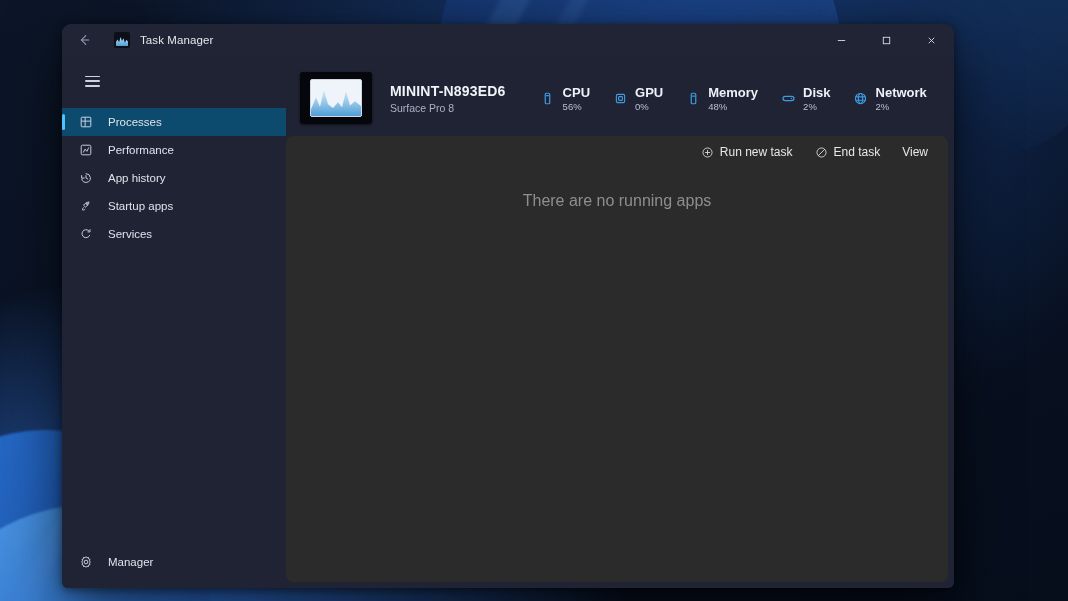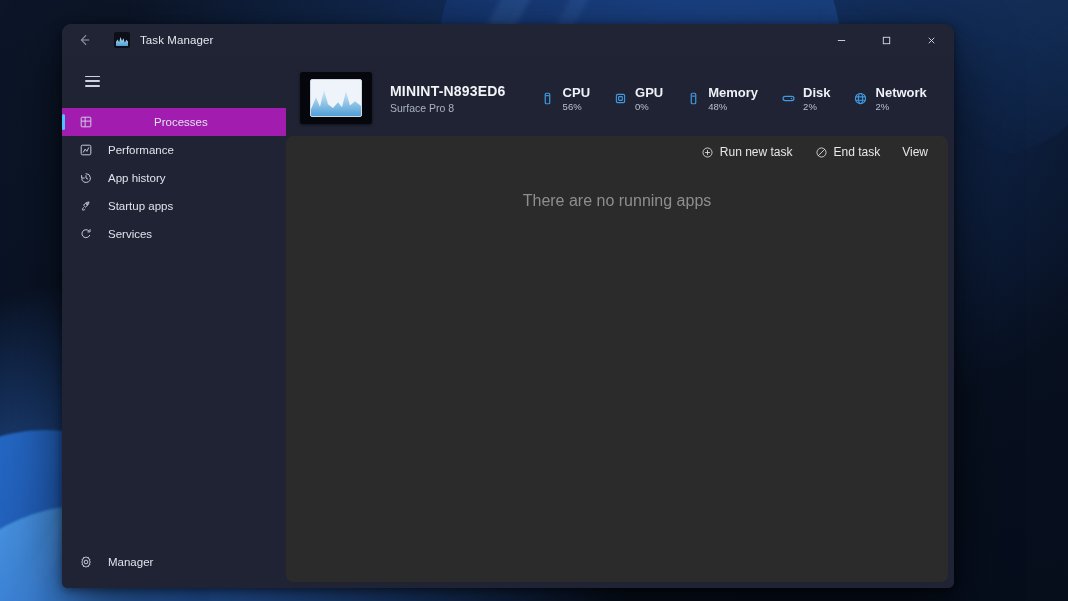--- a/index.html
+++ b/index.html
@@ -151,21 +151,21 @@
   .nav-item {
     height: 28px;
     display: flex;
     align-items: center;
     position: relative;
     padding-left: 16px;
     color: #dfe3ec;
     font-size: 11.5px;
     margin: 0 0 0 0;
   }
-  .nav-item.active { background: #a21caf; gap: 46px; }
+  .nav-item.active { background: #0c4a6e; }
   .nav-item.active::before {
     content: "";
     position: absolute;
     left: 0; top: 6px;
     width: 2.5px; height: 16px;
     background: #4cc2ff;
     border-radius: 2px;
   }
   .nav-icon {
     width: 16px; height: 16px;

